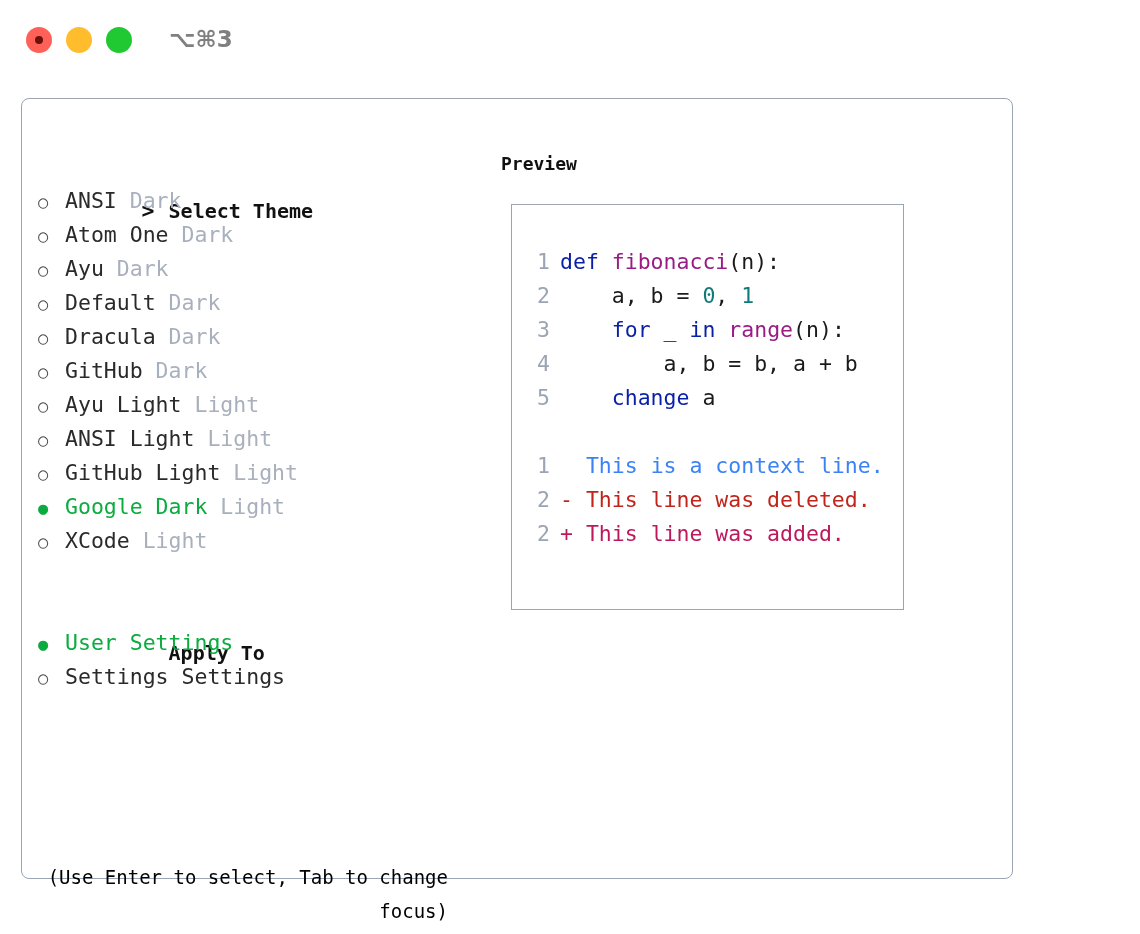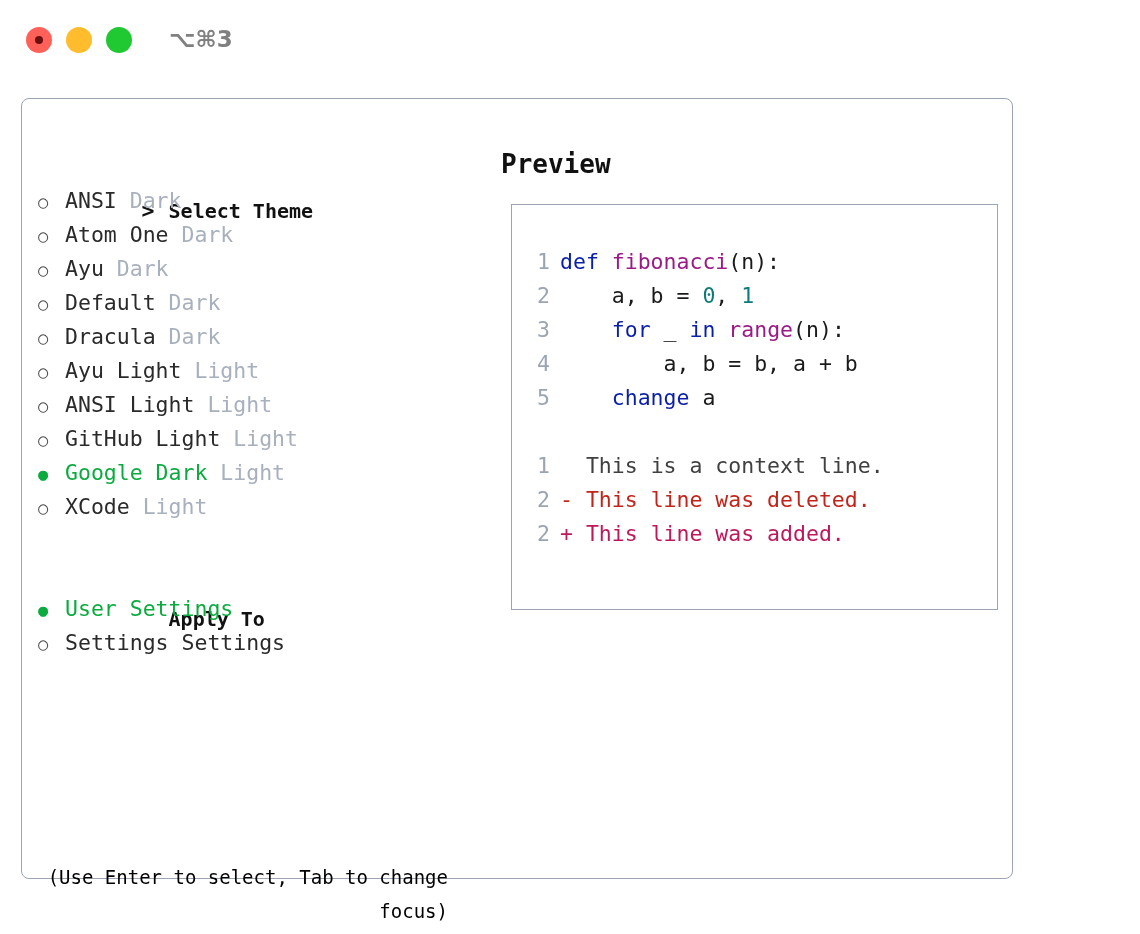--- a/index.html
+++ b/index.html
@@ -118,30 +118,30 @@
     line-height: 34px;
     color: #000000;
     text-align: right;
   }
 
   
   #preview-title {
     position: absolute;
     left: 479px;
     top: 48px;
-    font-size: 26px;
+    font-size: 18px;
     font-weight: bold;
     color: #111111;
     line-height: 34px;
   }
   #code-box {
     position: absolute;
     left: 489px;
     top: 105px;
-    width: 487px;
+    width: 393px;
     height: 406px;
     border: 1.5px solid #9aa4b2;
     box-sizing: border-box;
     padding-left: 12px;
   }
   #code-inner {
     position: absolute;
     left: 14px;
     top: 40px;
     right: 8px;
@@ -157,21 +157,21 @@
     width: 24px;
     text-align: right;
     color: #9aa4b2;
   }
   .ctext { padding-left: 10px; }
 
   .tok-kw   { color: #0a1fa8; }
   .tok-fn   { color: #9a1b86; }
   .tok-num  { color: #0f7b78; }
   .tok-pl   { color: #1a1a1a; }
-  .tok-ctx  { color: #404040; }
+  .tok-ctx  { color: #3b82f6; }
   .tok-del  { color: #c0241a; }
   .tok-add  { color: #be185d; }
 </style>
 </head>
 <body>
 
 <div id="window">
 
   <div id="titlebar">
     <div class="traffic" id="tl-close"></div>
@@ -188,20 +188,21 @@
       <div class="row">
         <span class="marker caret">&gt;</span><span class="heading-text">Select Theme</span>
       </div>
 
       <div id="theme-list">
           <div class="row"><span class="marker unsel">○</span><span class="label-normal">ANSI</span><span class="cat"> Dark</span></div>
           <div class="row"><span class="marker unsel">○</span><span class="label-normal">Atom One</span><span class="cat"> Dark</span></div>
           <div class="row"><span class="marker unsel">○</span><span class="label-normal">Ayu</span><span class="cat"> Dark</span></div>
           <div class="row"><span class="marker unsel">○</span><span class="label-normal">Default</span><span class="cat"> Dark</span></div>
           <div class="row"><span class="marker unsel">○</span><span class="label-normal">Dracula</span><span class="cat"> Dark</span></div>
+          <div class="row"><span class="marker unsel">○</span><span class="label-normal">GitHub</span><span class="cat"> Dark</span></div>
           <div class="row"><span class="marker unsel">○</span><span class="label-normal">Ayu Light</span><span class="cat"> Light</span></div>
           <div class="row"><span class="marker unsel">○</span><span class="label-normal">ANSI Light</span><span class="cat"> Light</span></div>
           <div class="row"><span class="marker unsel">○</span><span class="label-normal">GitHub Light</span><span class="cat"> Light</span></div>
           <div class="row"><span class="marker sel">●</span><span class="label-sel">Google Dark</span><span class="cat"> Light</span></div>
           <div class="row"><span class="marker unsel">○</span><span class="label-normal">XCode</span><span class="cat"> Light</span></div>
         </div>
 
       <div class="row">&nbsp;</div>
 
       <div class="row">

